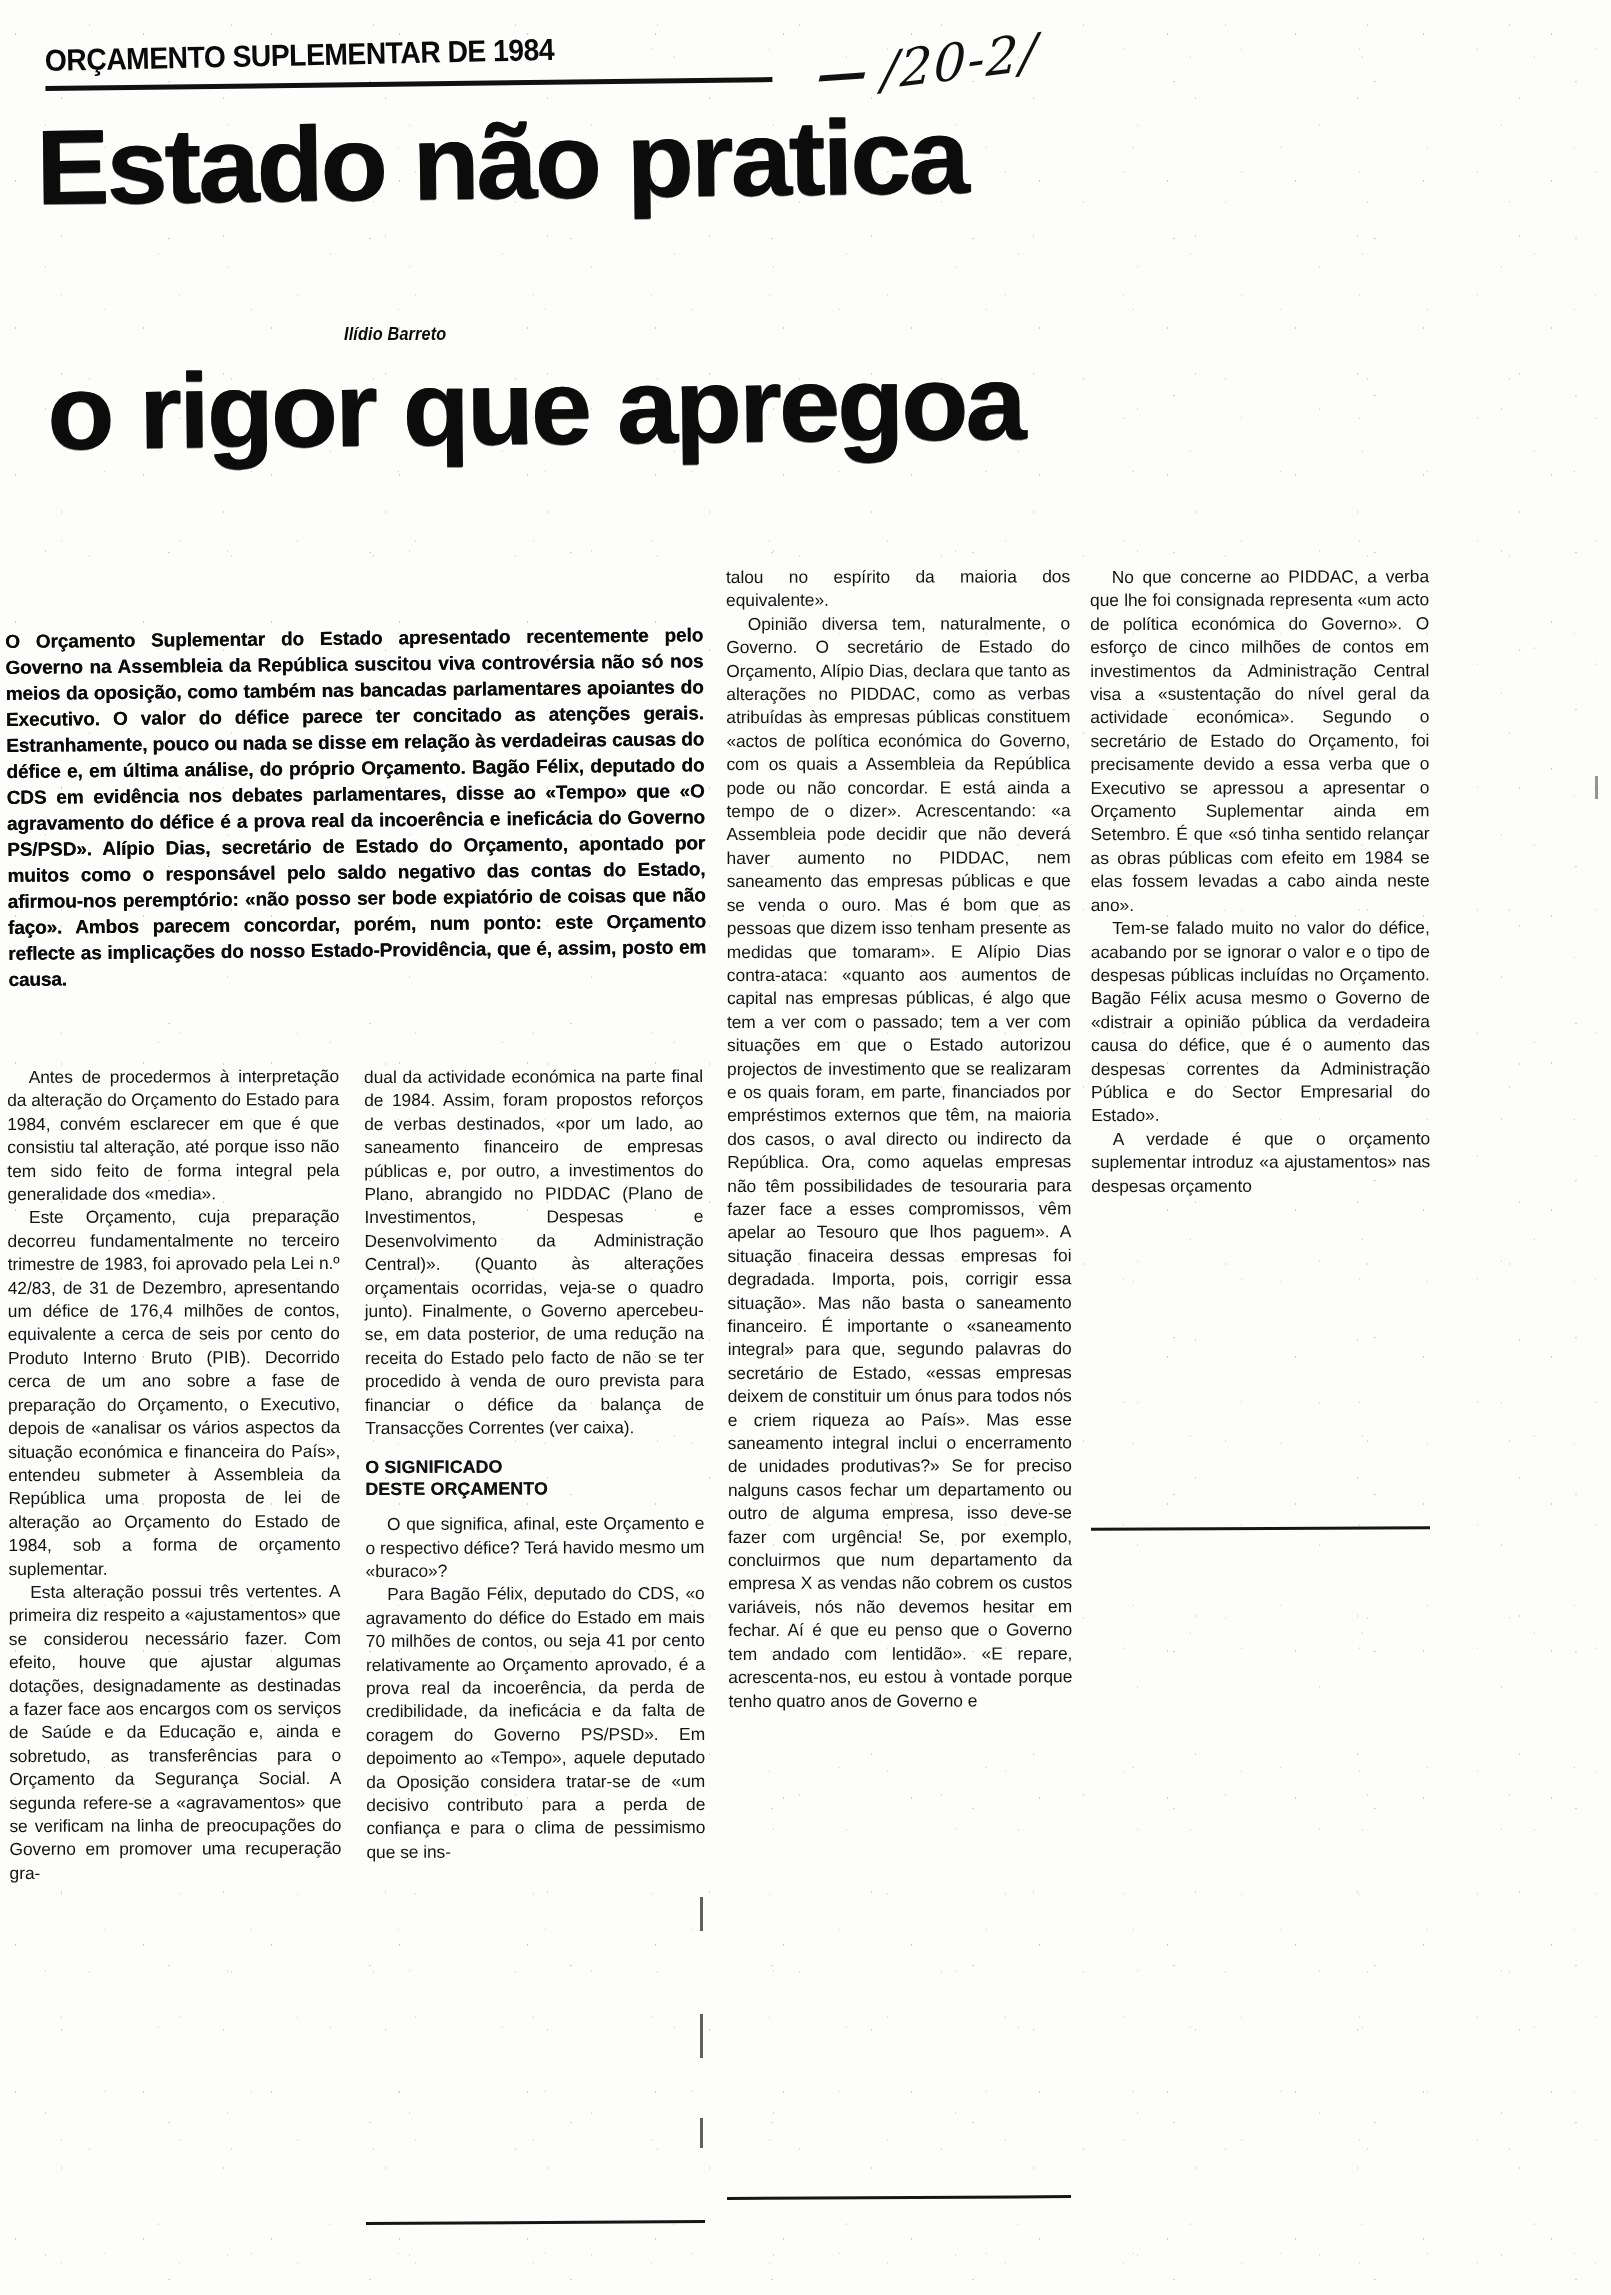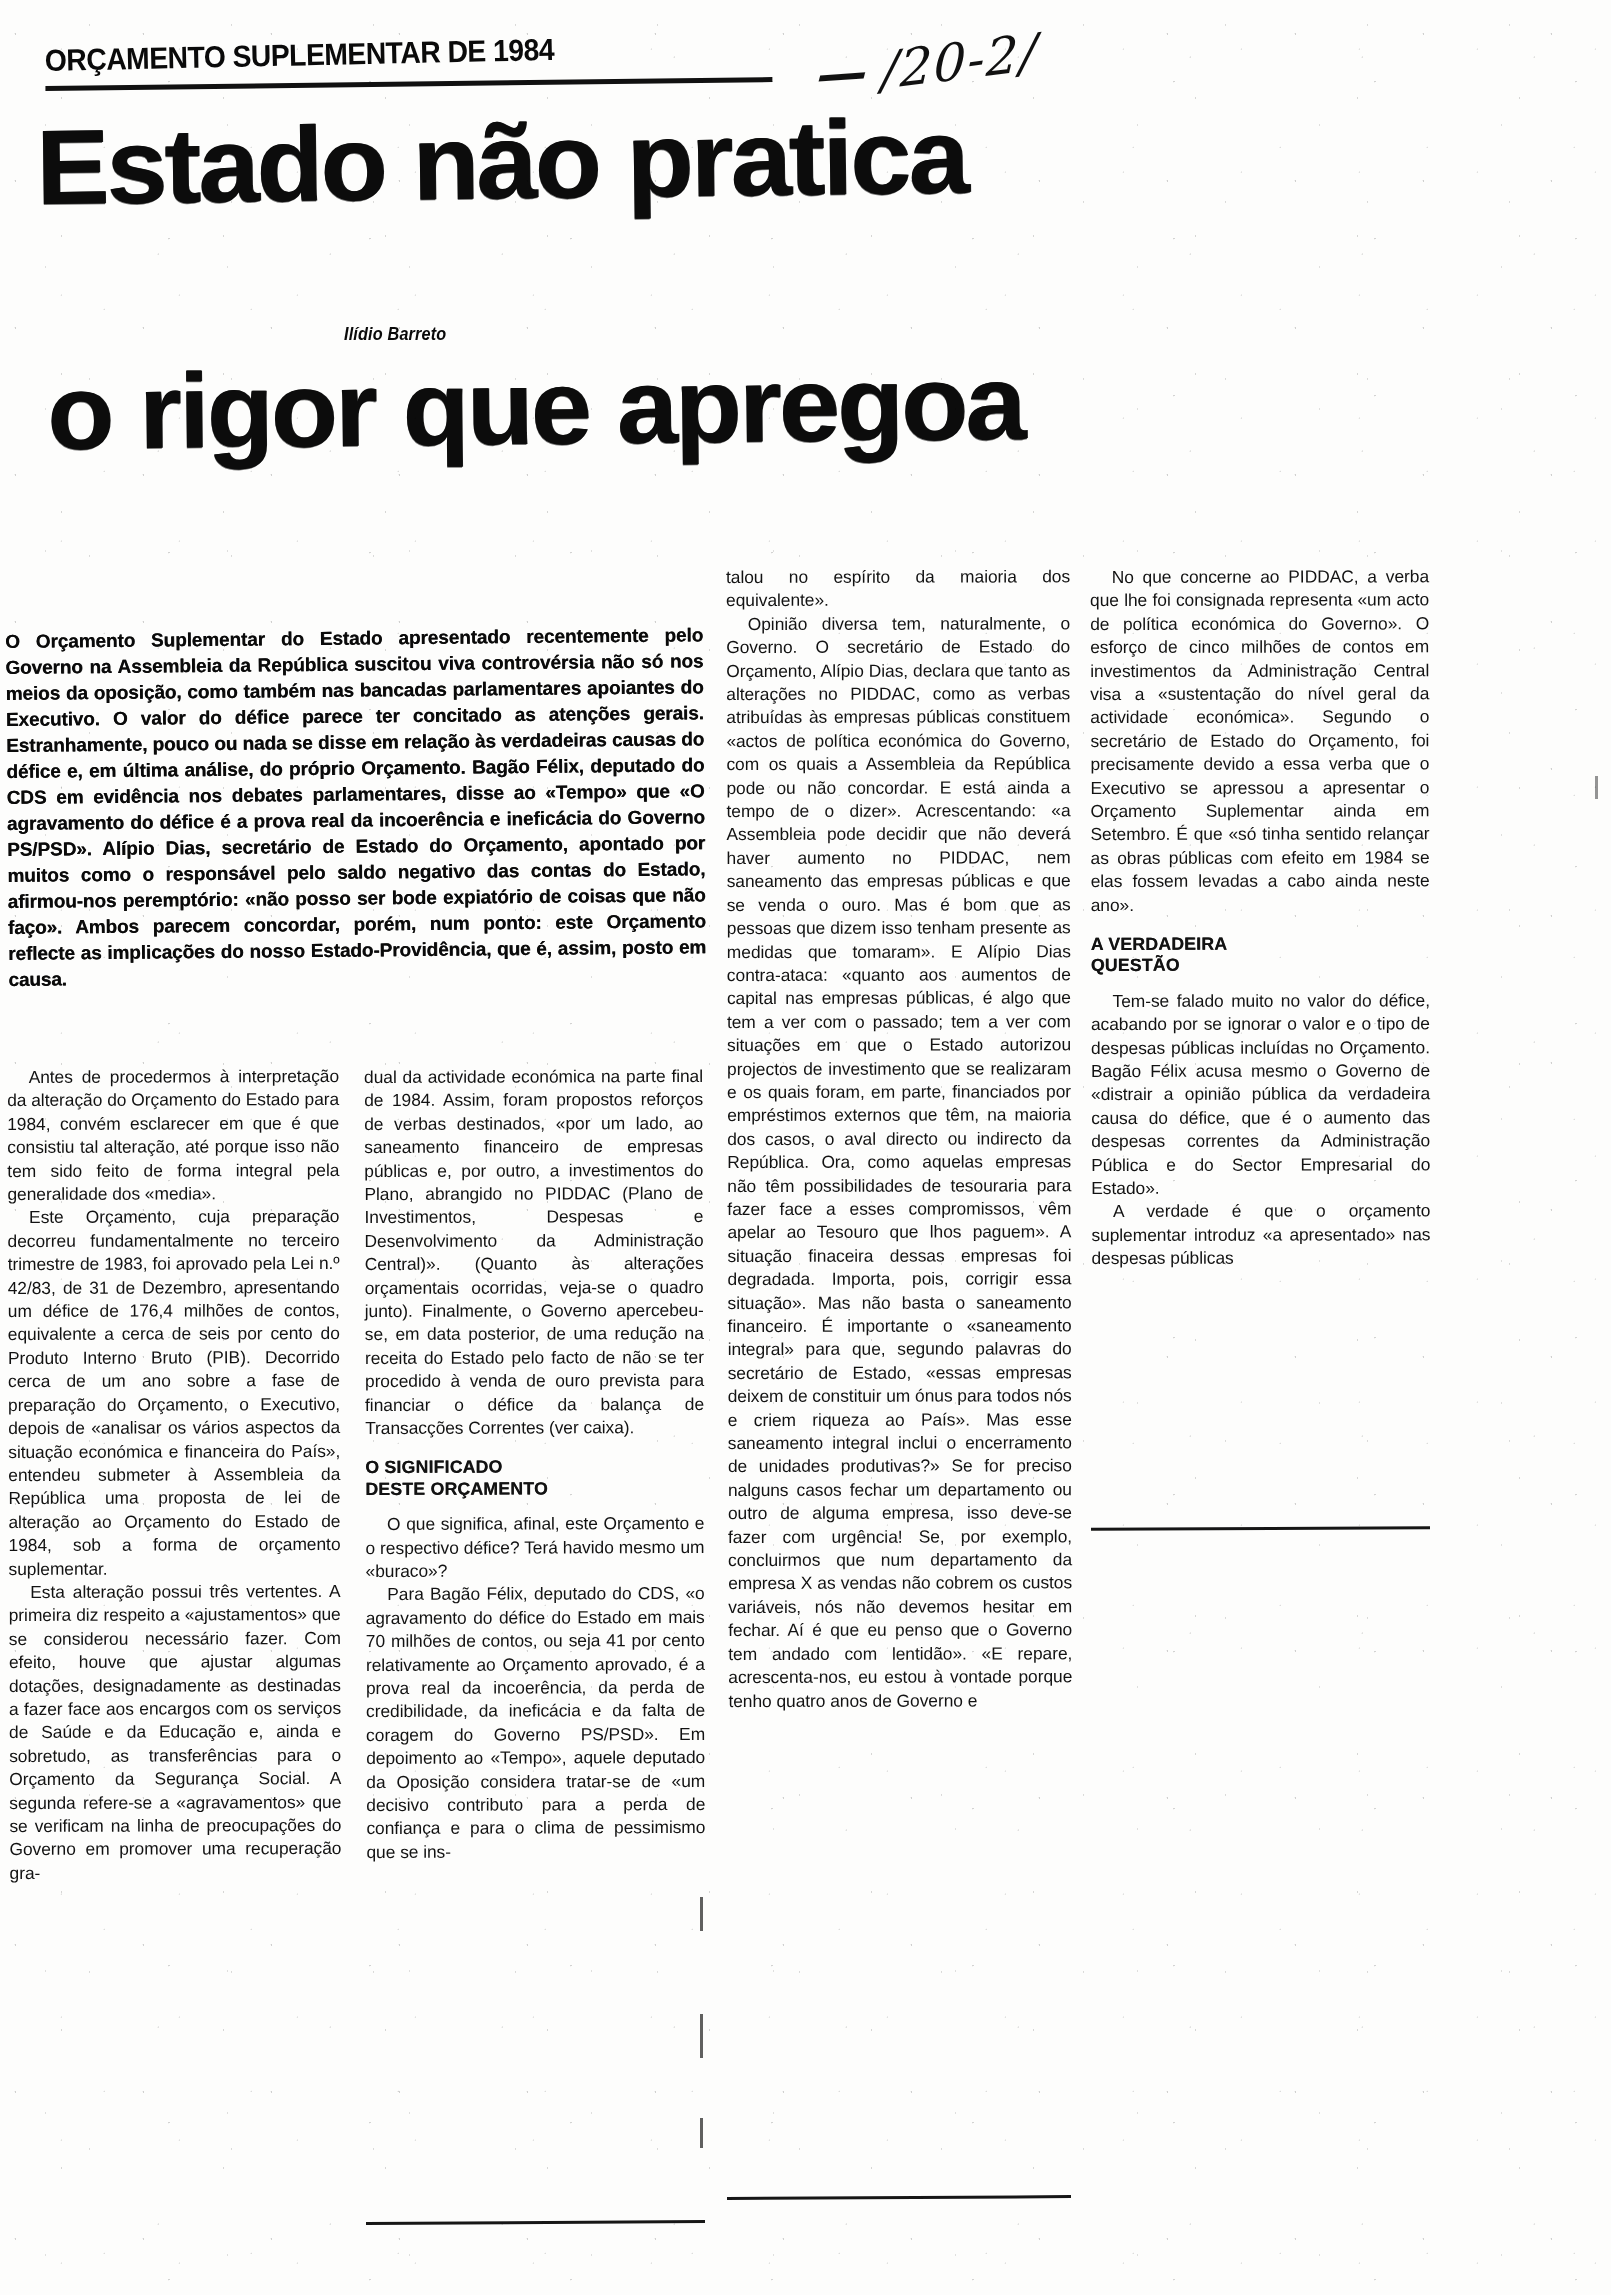--- a/index.html
+++ b/index.html
@@ -238,23 +238,22 @@
     <p>Para Bagão Félix, deputado do CDS, «o agravamento do défice do Estado em mais 70 milhões de contos, ou seja 41 por cento relativamente ao Orçamento aprovado, é a prova real da incoerência, da perda de credibilidade, da ineficácia e da falta de coragem do Governo PS/PSD». Em depoimento ao «Tempo», aquele deputado da Oposição considera tratar-se de «um decisivo contributo para a perda de confiança e para o clima de pessimismo que se ins-</p>
   </div>
 
   <div class="col col-3">
     <p class="noindent">talou no espírito da maioria dos equivalente».</p>
     <p>Opinião diversa tem, naturalmente, o Governo. O secretário de Estado do Orçamento, Alípio Dias, declara que tanto as alterações no PIDDAC, como as verbas atribuídas às empresas públicas constituem «actos de política económica do Governo, com os quais a Assembleia da República pode ou não concordar. E está ainda a tempo de o dizer». Acrescentando: «a Assembleia pode decidir que não deverá haver aumento no PIDDAC, nem saneamento das empresas públicas e que se venda o ouro. Mas é bom que as pessoas que dizem isso tenham presente as medidas que tomaram». E Alípio Dias contra-ataca: «quanto aos aumentos de capital nas empresas públicas, é algo que tem a ver com o passado; tem a ver com situações em que o Estado autorizou projectos de investimento que se realizaram e os quais foram, em parte, financiados por empréstimos externos que têm, na maioria dos casos, o aval directo ou indirecto da República. Ora, como aquelas empresas não têm possibilidades de tesouraria para fazer face a esses compromissos, vêm apelar ao Tesouro que lhos paguem». A situação finaceira dessas empresas foi degradada. Importa, pois, corrigir essa situação». Mas não basta o saneamento financeiro. É importante o «saneamento integral» para que, segundo palavras do secretário de Estado, «essas empresas deixem de constituir um ónus para todos nós e criem riqueza ao País». Mas esse saneamento integral inclui o encerramento de unidades produtivas?» Se for preciso nalguns casos fechar um departamento ou outro de alguma empresa, isso deve-se fazer com urgência! Se, por exemplo, concluirmos que num departamento da empresa X as vendas não cobrem os custos variáveis, nós não devemos hesitar em fechar. Aí é que eu penso que o Governo tem andado com lentidão». «E repare, acrescenta-nos, eu estou à vontade porque tenho quatro anos de Governo e</p>
   </div>
 
   <div class="col col-4">
     <p>No que concerne ao PIDDAC, a verba que lhe foi consignada representa «um acto de política económica do Governo». O esforço de cinco milhões de contos em investimentos da Administração Central visa a «sustentação do nível geral da actividade económica». Segundo o secretário de Estado do Orçamento, foi precisamente devido a essa verba que o Executivo se apressou a apresentar o Orçamento Suplementar ainda em Setembro. É que «só tinha sentido relançar as obras públicas com efeito em 1984 se elas fossem levadas a cabo ainda neste ano».</p>
-    <div class="subhead">A VERDADEIRA<br>QUESTÃO</div>
     <p>Tem-se falado muito no valor do défice, acabando por se ignorar o valor e o tipo de despesas públicas incluídas no Orçamento. Bagão Félix acusa mesmo o Governo de «distrair a opinião pública da verdadeira causa do défice, que é o aumento das despesas correntes da Administração Pública e do Sector Empresarial do Estado».</p>
-    <p>A verdade é que o orçamento suplementar introduz «a apresentado» nas despesas públicas</p>
+    <p>A verdade é que o orçamento suplementar introduz «a ajustamentos» nas despesas orçamento</p>
   </div>
 
   <div class="col-rule rule-a"></div>
   <div class="col-rule rule-b"></div>
   <div class="col-rule rule-c"></div>
 
   <div class="edge-mark" style="left:700px; top:1897px; height:34px;"></div>
   <div class="edge-mark" style="left:700px; top:2014px; height:44px;"></div>
   <div class="edge-mark" style="left:700px; top:2118px; height:29.5px;"></div>
   <div class="edge-mark" style="left:1595px; top:776px; height:22.6px; opacity:.5;"></div>

